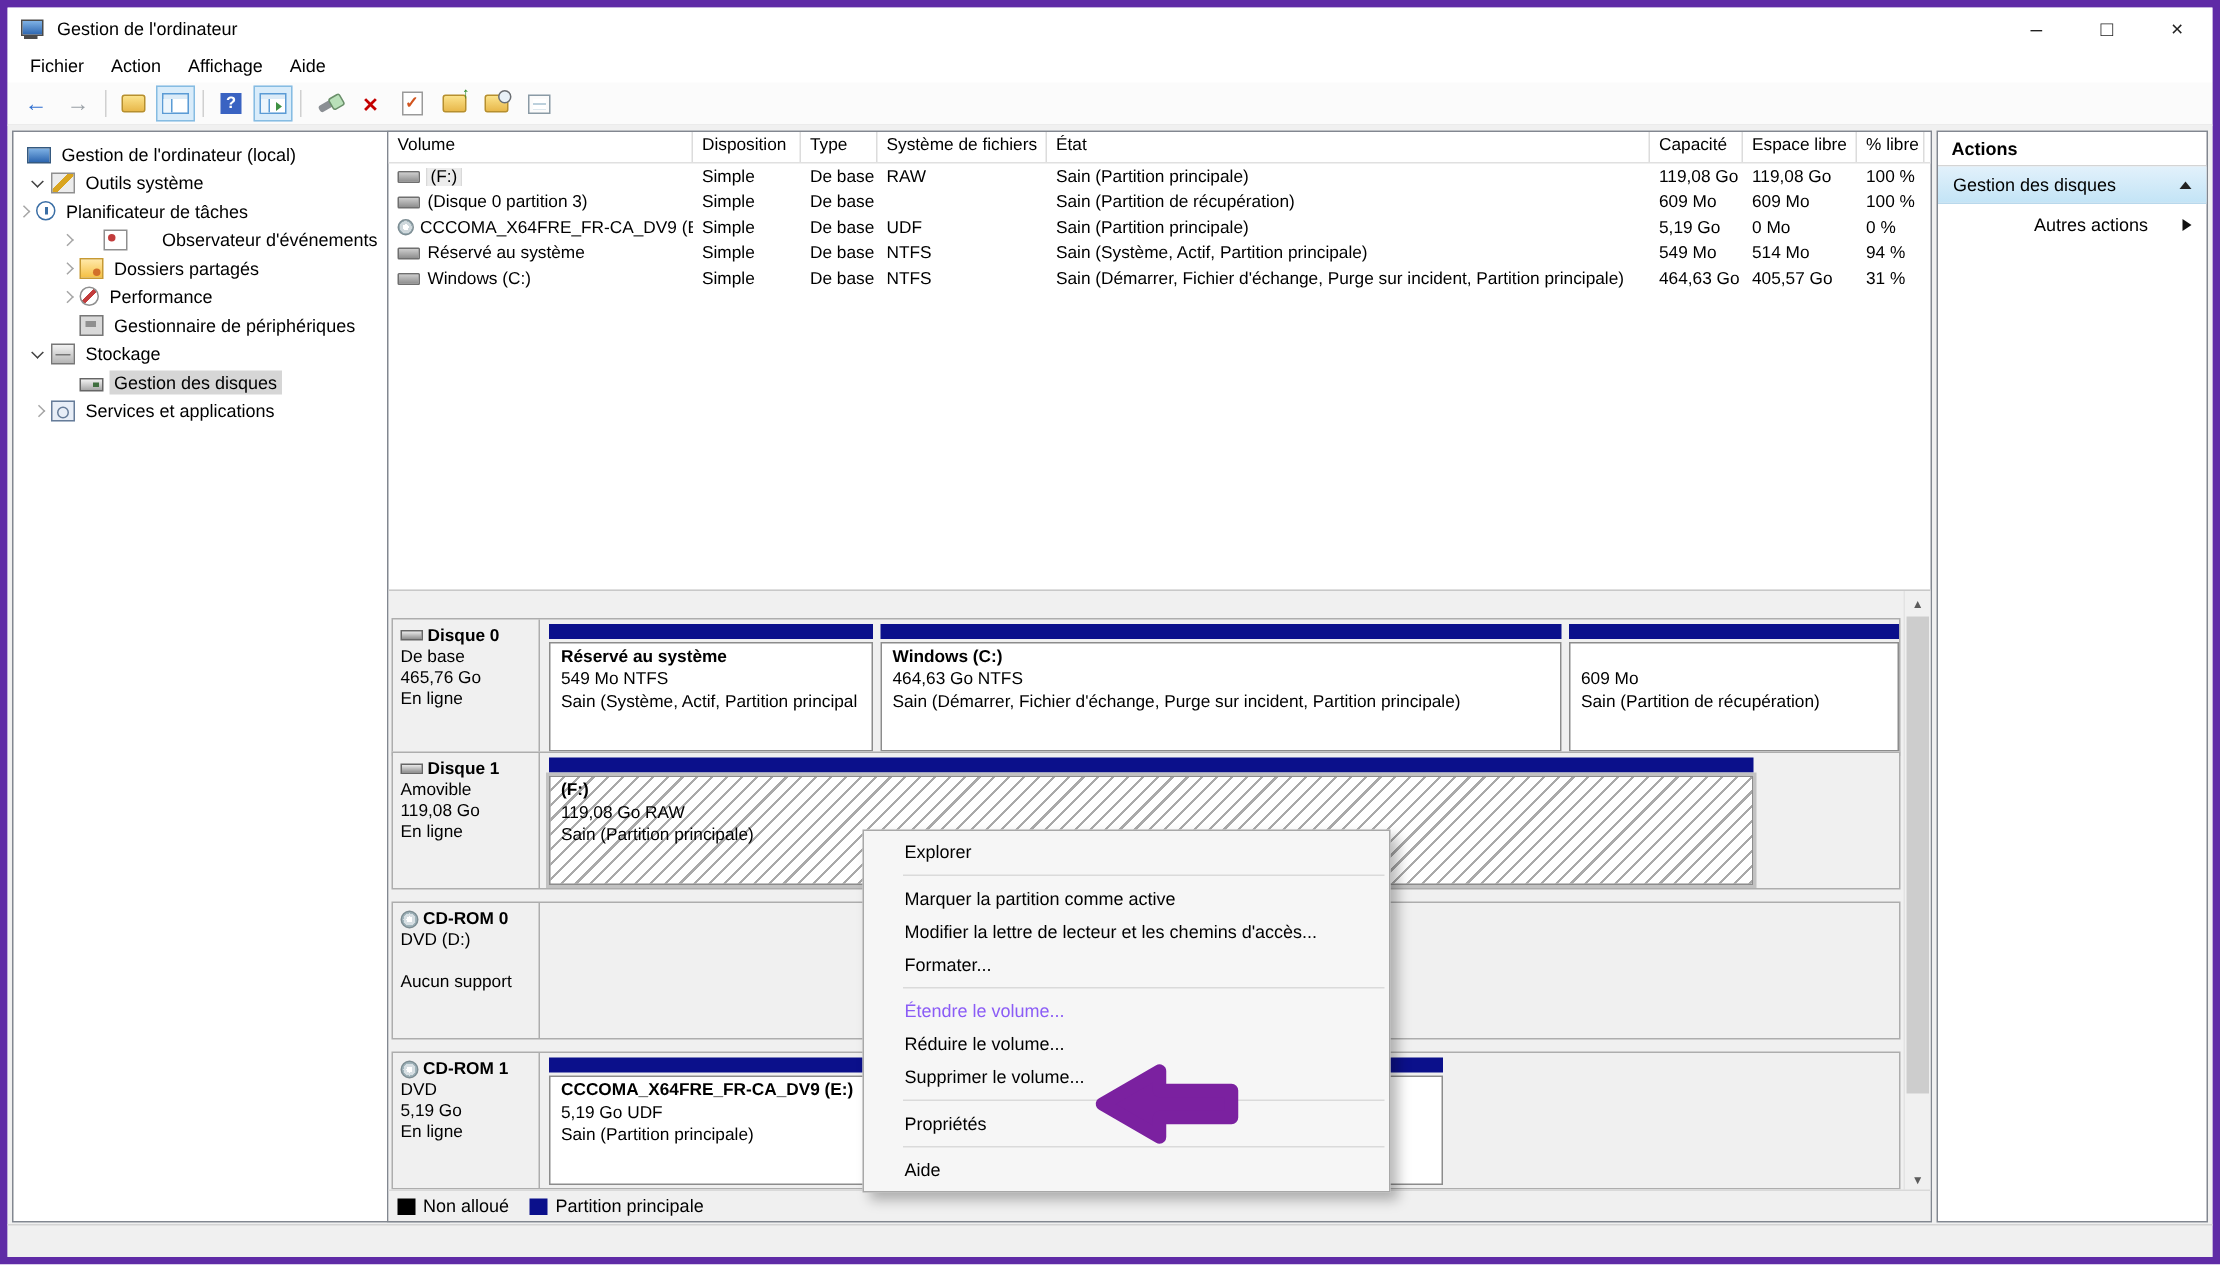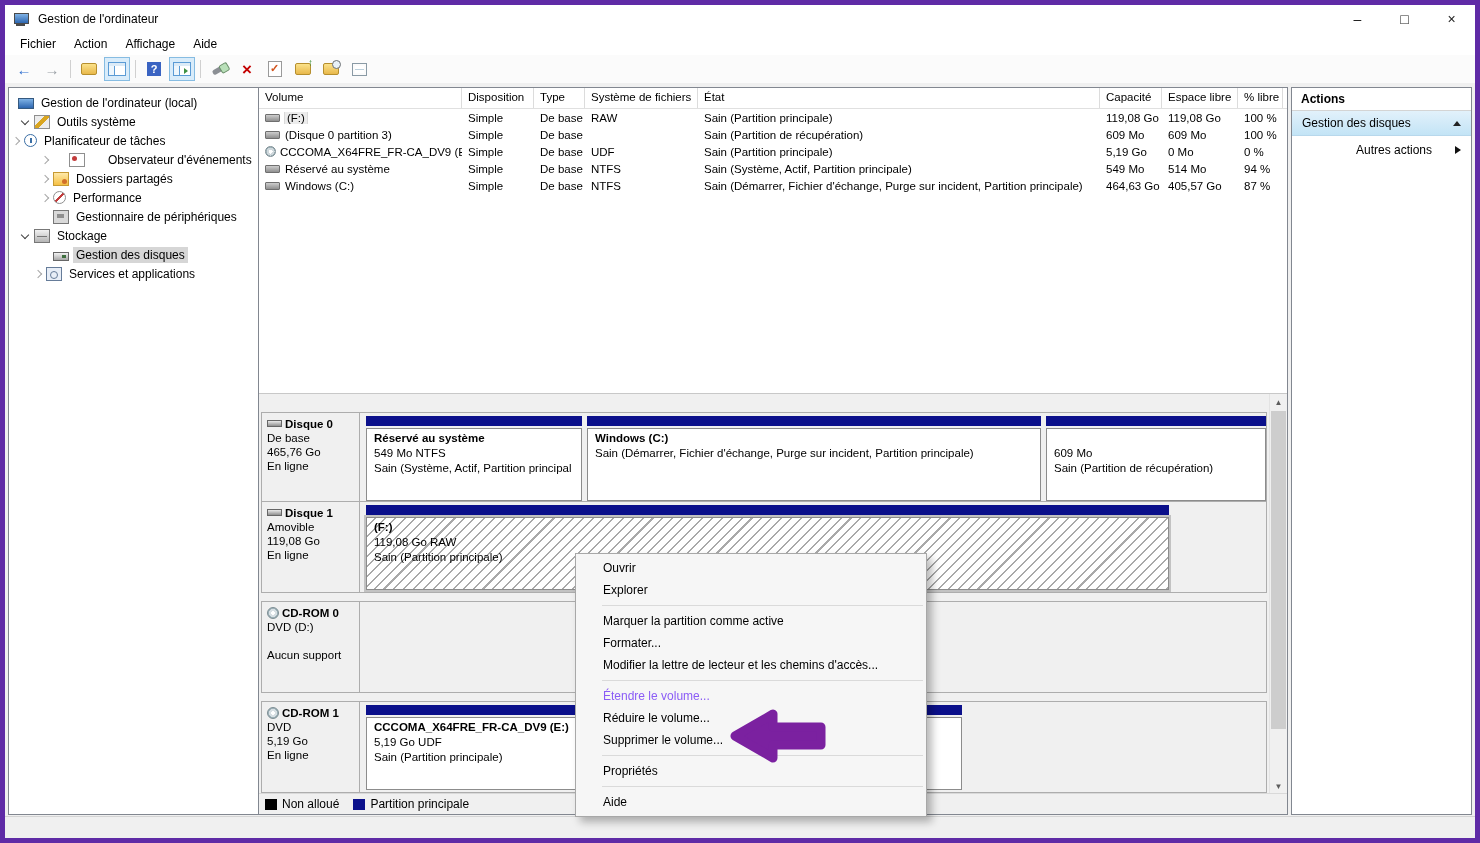--- a/index.html
+++ b/index.html
@@ -229,21 +229,21 @@
         <div class="tree-row" style="padding-left: 10px;">
           <span class="chev expanded"></span>
           <span class="ti i-storage"></span>
           <span class="tree-lbl">Stockage</span>
         </div>
         <div class="tree-row" style="padding-left: 29px;">
           <span class="chev "></span>
           <span class="ti i-diskmgmt"></span>
           <span class="tree-lbl sel">Gestion des disques</span>
         </div>
-        <div class="tree-row" style="padding-left: 22px;">
+        <div class="tree-row" style="padding-left: 10px;">
           <span class="chev collapsed"></span>
           <span class="ti i-services"></span>
           <span class="tree-lbl">Services et applications</span>
         </div>
       </div>
 
     <div class="center-panel">
       <div class="vol-header">
           <span class="vh-cell" style="width: 203px;">Volume</span>
           <span class="vh-cell" style="width: 72px;">Disposition</span>
@@ -311,21 +311,21 @@
             <span class="vc" style="width: 203px;">
               <span class="vi-drive"></span>
               <span>Windows (C:)</span>
             </span>
             <span class="vc" style="width: 72px;">Simple</span>
             <span class="vc" style="width: 51px;">De base</span>
             <span class="vc" style="width: 113px;">NTFS</span>
             <span class="vc" style="width: 402px;">Sain (Démarrer, Fichier d'échange, Purge sur incident, Partition principale)</span>
             <span class="vc" style="width: 62px;">464,63 Go</span>
             <span class="vc" style="width: 76px;">405,57 Go</span>
-            <span class="vc" style="width: 45px;">87 %</span>
+            <span class="vc" style="width: 45px;">31 %</span>
           </div>
         </div>
       <div class="disk-area">
         <div class="scroll-v">
           <div class="sc-btn up">▲</div>
           <div class="sc-thumb"></div>
           <div class="sc-btn down">▼</div>
         </div>
       <div class="disk-row" style="top: 18px;">
             <div class="disk-label">
@@ -342,20 +342,21 @@
               <div class="p-box">
                 <div class="p-title">Réservé au système</div>
                 <div class="p-line">549 Mo NTFS</div>
                 <div class="p-line">Sain (Système, Actif, Partition principal</div>
               </div>
             </div>
             <div class="partition" style="left: 324px; width: 456px;">
               <div class="p-strip" style="background: rgb(11, 16, 139);"></div>
               <div class="p-box">
                 <div class="p-title">Windows  (C:)</div>
+                <div class="p-line">464,63 Go NTFS</div>
                 <div class="p-line">Sain (Démarrer, Fichier d'échange, Purge sur incident, Partition principale)</div>
               </div>
             </div>
             <div class="partition" style="left: 783px; width: 222px;">
               <div class="p-strip" style="background: rgb(11, 16, 139);"></div>
               <div class="p-box">
                 <div class="p-title"></div>
                 <div class="p-line">609 Mo</div>
                 <div class="p-line">Sain (Partition de récupération)</div>
               </div>
@@ -433,26 +434,25 @@
         <span>Autres actions</span>
         <span class="caret-right"></span>
       </div>
     </div>
 
   </div>
 
   <div class="statusbar"></div>
 
   <div class="context-menu">
-      <div class="cm-item">Ouvrir</div>
       <div class="cm-item">Explorer</div>
       <div class="cm-sep"></div>
       <div class="cm-item">Marquer la partition comme active</div>
+      <div class="cm-item">Modifier la lettre de lecteur et les chemins d'accès...</div>
       <div class="cm-item">Formater...</div>
-      <div class="cm-item">Modifier la lettre de lecteur et les chemins d'accès...</div>
       <div class="cm-sep"></div>
       <div class="cm-item disabled">Étendre le volume...</div>
       <div class="cm-item">Réduire le volume...</div>
       <div class="cm-item">Supprimer le volume...</div>
       <div class="cm-sep"></div>
       <div class="cm-item">Propriétés</div>
       <div class="cm-sep"></div>
       <div class="cm-item">Aide</div>
     </div>
 

